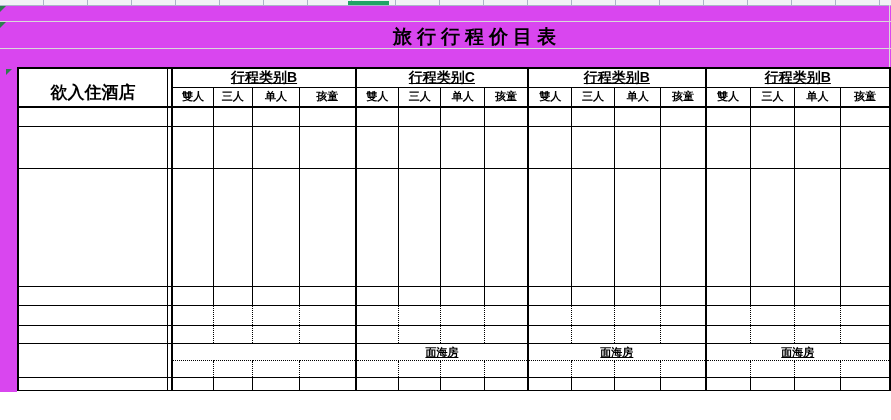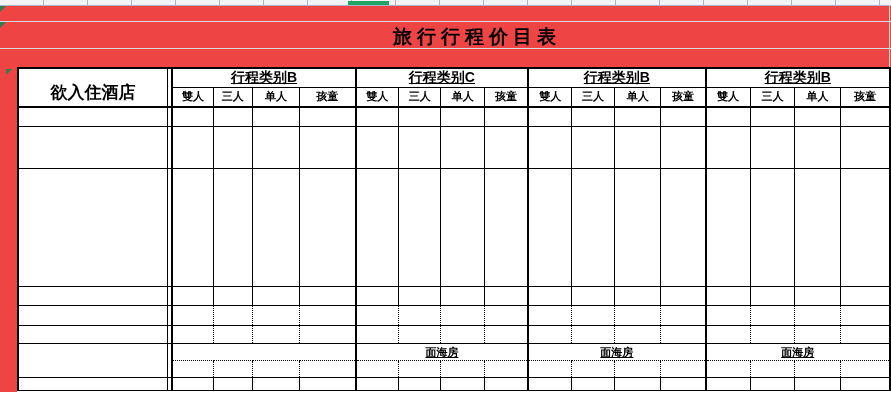--- a/index.html
+++ b/index.html
@@ -1,16 +1,16 @@
 <!DOCTYPE html>
 <html><head>
 <meta charset="utf-8">
 <style>
   html,body{margin:0;padding:0;background:#fff;}
-  #canvas{position:relative;width:891px;height:392px;background:#ef4444;overflow:hidden;
+  #canvas{position:relative;width:891px;height:392px;background:#d946ef;overflow:hidden;
           font-family:"Liberation Sans",sans-serif;}
   
   #strip{position:absolute;left:0;top:0;width:891px;height:5px;background:#f1f3f5;
          border-bottom:1px solid #aab4c8;
          background-image:repeating-linear-gradient(to right,transparent 0 43px,#aab4c8 43px 44px);}
   #selbar{position:absolute;left:348px;top:1px;width:41px;height:4px;background:#21a366;}
   .hgrid{position:absolute;left:0;width:891px;height:1px;background:#d9d9d9;}
   #vgrid-right{position:absolute;left:889px;top:5px;width:1px;height:415px;background:#d9d9d9;}
   #stubs{position:absolute;left:158px;top:408px;width:690px;height:12px;
          background-image:repeating-linear-gradient(to right,#c9d2e0 0 1px,transparent 1px 44px);}

